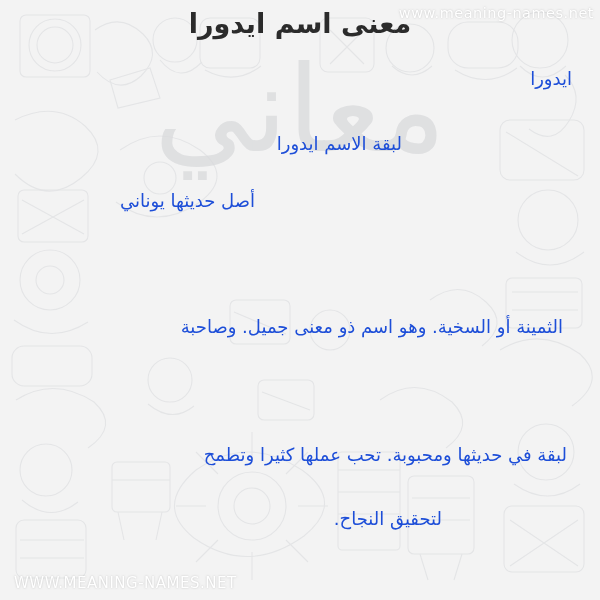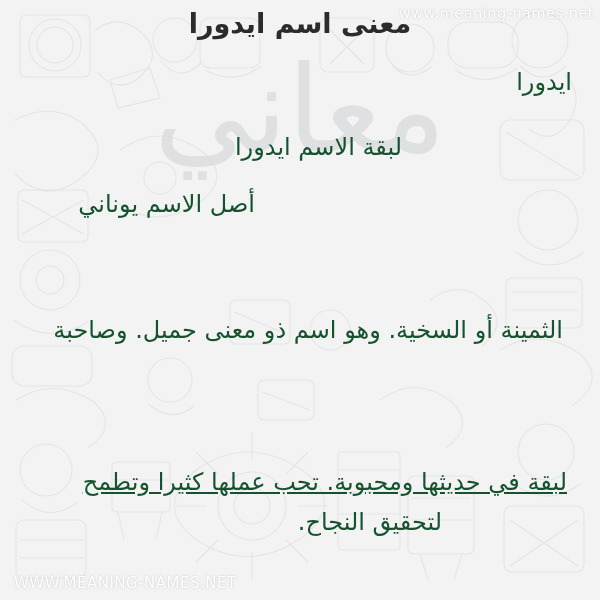--- a/index.html
+++ b/index.html
@@ -67,34 +67,34 @@
     width: 600px;
     text-align: center;
     font-size: 27px;
     font-weight: bold;
     color: #2b2b2b;
     direction: rtl;
   }
 
   .line {
     position: absolute;
-    color: #14532d;
-    font-size: 24px;
+    color: #1d4ed8;
+    font-size: 18px;
     direction: rtl;
     white-space: nowrap;
     text-align: right;
   }
 
   .l0 { top: 68px;  right: 28px; }
   .l1 { top: 133px; right: 198px; }
   .l2 { top: 190px; right: 345px; }
   .l3 { top: 253px; right: 122px; }
   .l4 { top: 316px; right: 37px; margin-left: 40px; }
   .l5 { top: 383px; right: 33px; }
-  .l6 { top: 468px; right: 33px; text-decoration: underline; }
+  .l6 { top: 444px; right: 33px; }
   .l7 { top: 508px; right: 158px; }
 
   .watermark {
     position: absolute;
     color: #ffffff;
     font-size: 14.5px;
     letter-spacing: 0.5px;
     font-family: "DejaVu Sans", sans-serif;
     direction: ltr;
     z-index: 4;
@@ -196,21 +196,21 @@
     </svg>
   </div>
 
   <div class="calligraphy">معاني</div>
 
   <div class="content">
     <div class="title">معنى اسم ايدورا</div>
 
     <div class="line l0">ايدورا</div>
     <div class="line l1">لبقة الاسم ايدورا</div>
-    <div class="line l2">أصل الاسم يوناني</div>
+    <div class="line l2">أصل حديثها يوناني</div>
     <div class="line l4">الثمينة أو السخية. وهو اسم ذو معنى جميل. وصاحبة</div>
     <div class="line l6">لبقة في حديثها ومحبوبة. تحب عملها كثيرا وتطمح</div>
     <div class="line l7">لتحقيق النجاح.</div>
   </div>
 
   <div class="watermark wm-top">www.meaning-names.net</div>
   <div class="watermark wm-bottom">WWW.MEANING-NAMES.NET</div>
 
 </div>
 

